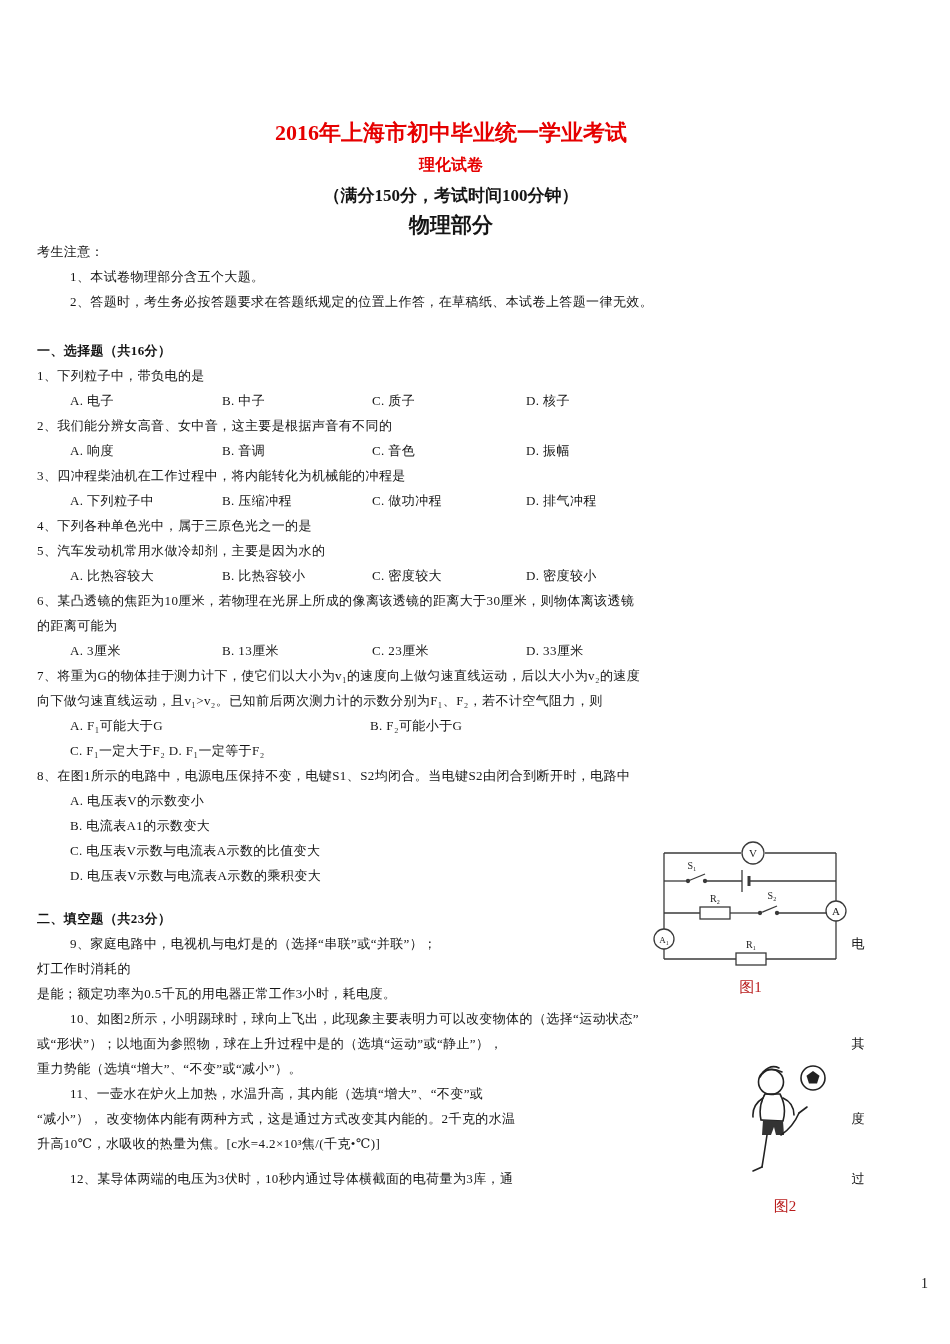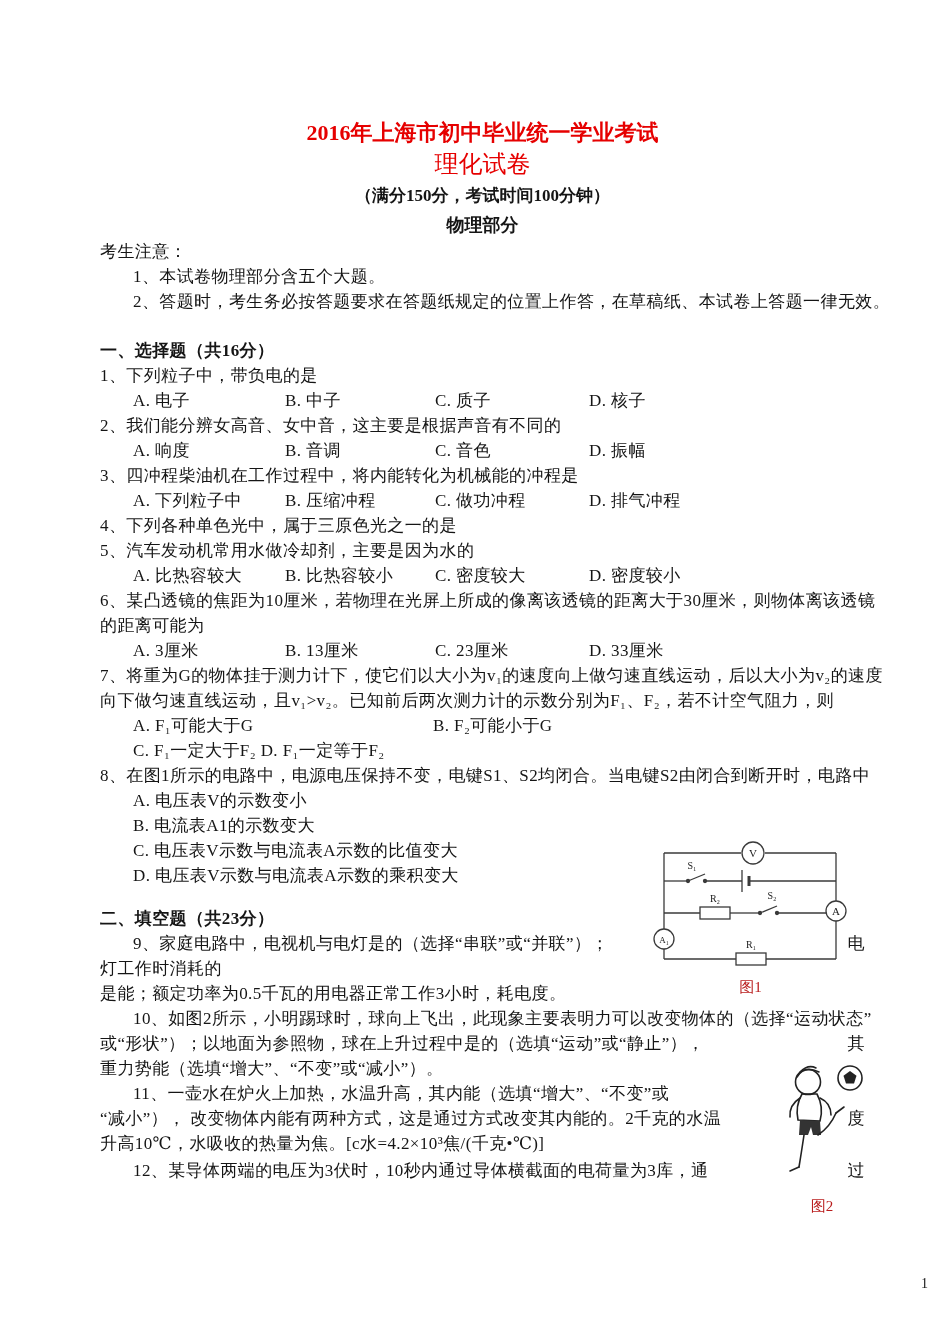--- a/index.html
+++ b/index.html
@@ -6,42 +6,42 @@
   html,body { background:#ffffff; }
   body {
     font-family:"Liberation Serif","DejaVu Serif",serif;
     color:#151515;
     width:950px;
   }
   .page {
     position:relative;
     width:950px; height:1344px;
     background:#fff;
-    padding:118px 85px 0 100px;
+    padding:118px 85px 0 37px;
     overflow:hidden;
   }
   .center { text-align:center; }
   .title    { font-size:22px; font-weight:bold; color:var(--accent,#e60000); line-height:30px; }
-  .subtitle { font-size:24px; font-weight:normal; color:var(--accent,#e60000); line-height:33px; }
+  .subtitle { font-size:16px; font-weight:bold; color:var(--accent,#e60000); line-height:33px; }
   .meta     { font-size:17px; font-weight:bold; line-height:30px; }
-  .part     { font-size:18px; font-weight:bold; line-height:28px; }
-  .line { font-size:17px; line-height:25px; letter-spacing:0.4px; white-space:nowrap; }
+  .part     { font-size:21px; font-weight:bold; line-height:28px; }
+  .line { font-size:13px; line-height:25px; letter-spacing:0.4px; white-space:nowrap; }
   .bold { font-weight:bold; }
   .sec1 { margin-top:24px; }
   .sec2 { margin-top:18px; }
-  .mt10 { margin-top:2px; }
+  .mt10 { margin-top:10px; }
   .indent { padding-left:33px; }
   .opts { position:relative; height:25px; }
   .opts span { position:absolute; top:0; white-space:nowrap; }
   .oA { left:33px; } .oB { left:185px; } .oC { left:335px; } .oD { left:489px; }
   .oB2 { left:333px; }
   .wrap { display:flex; justify-content:space-between; }
   .fig { position:absolute; text-align:center; }
   #fig1 { left:648px; top:835px; width:205px; }
-  #fig2 { left:772px; top:1052px; width:100px; }
+  #fig2 { left:735px; top:1052px; width:100px; }
   .fig-label { font-size:15px; line-height:20px; color:#b91c1c; }
   .pageno { position:absolute; right:22px; top:1276px; font-size:14px; }
 </style>
 </head>
 <body>
 
 <div class="page">
 
   <div class="center title">2016年上海市初中毕业统一学业考试</div>
   <div class="center subtitle">理化试卷</div>

